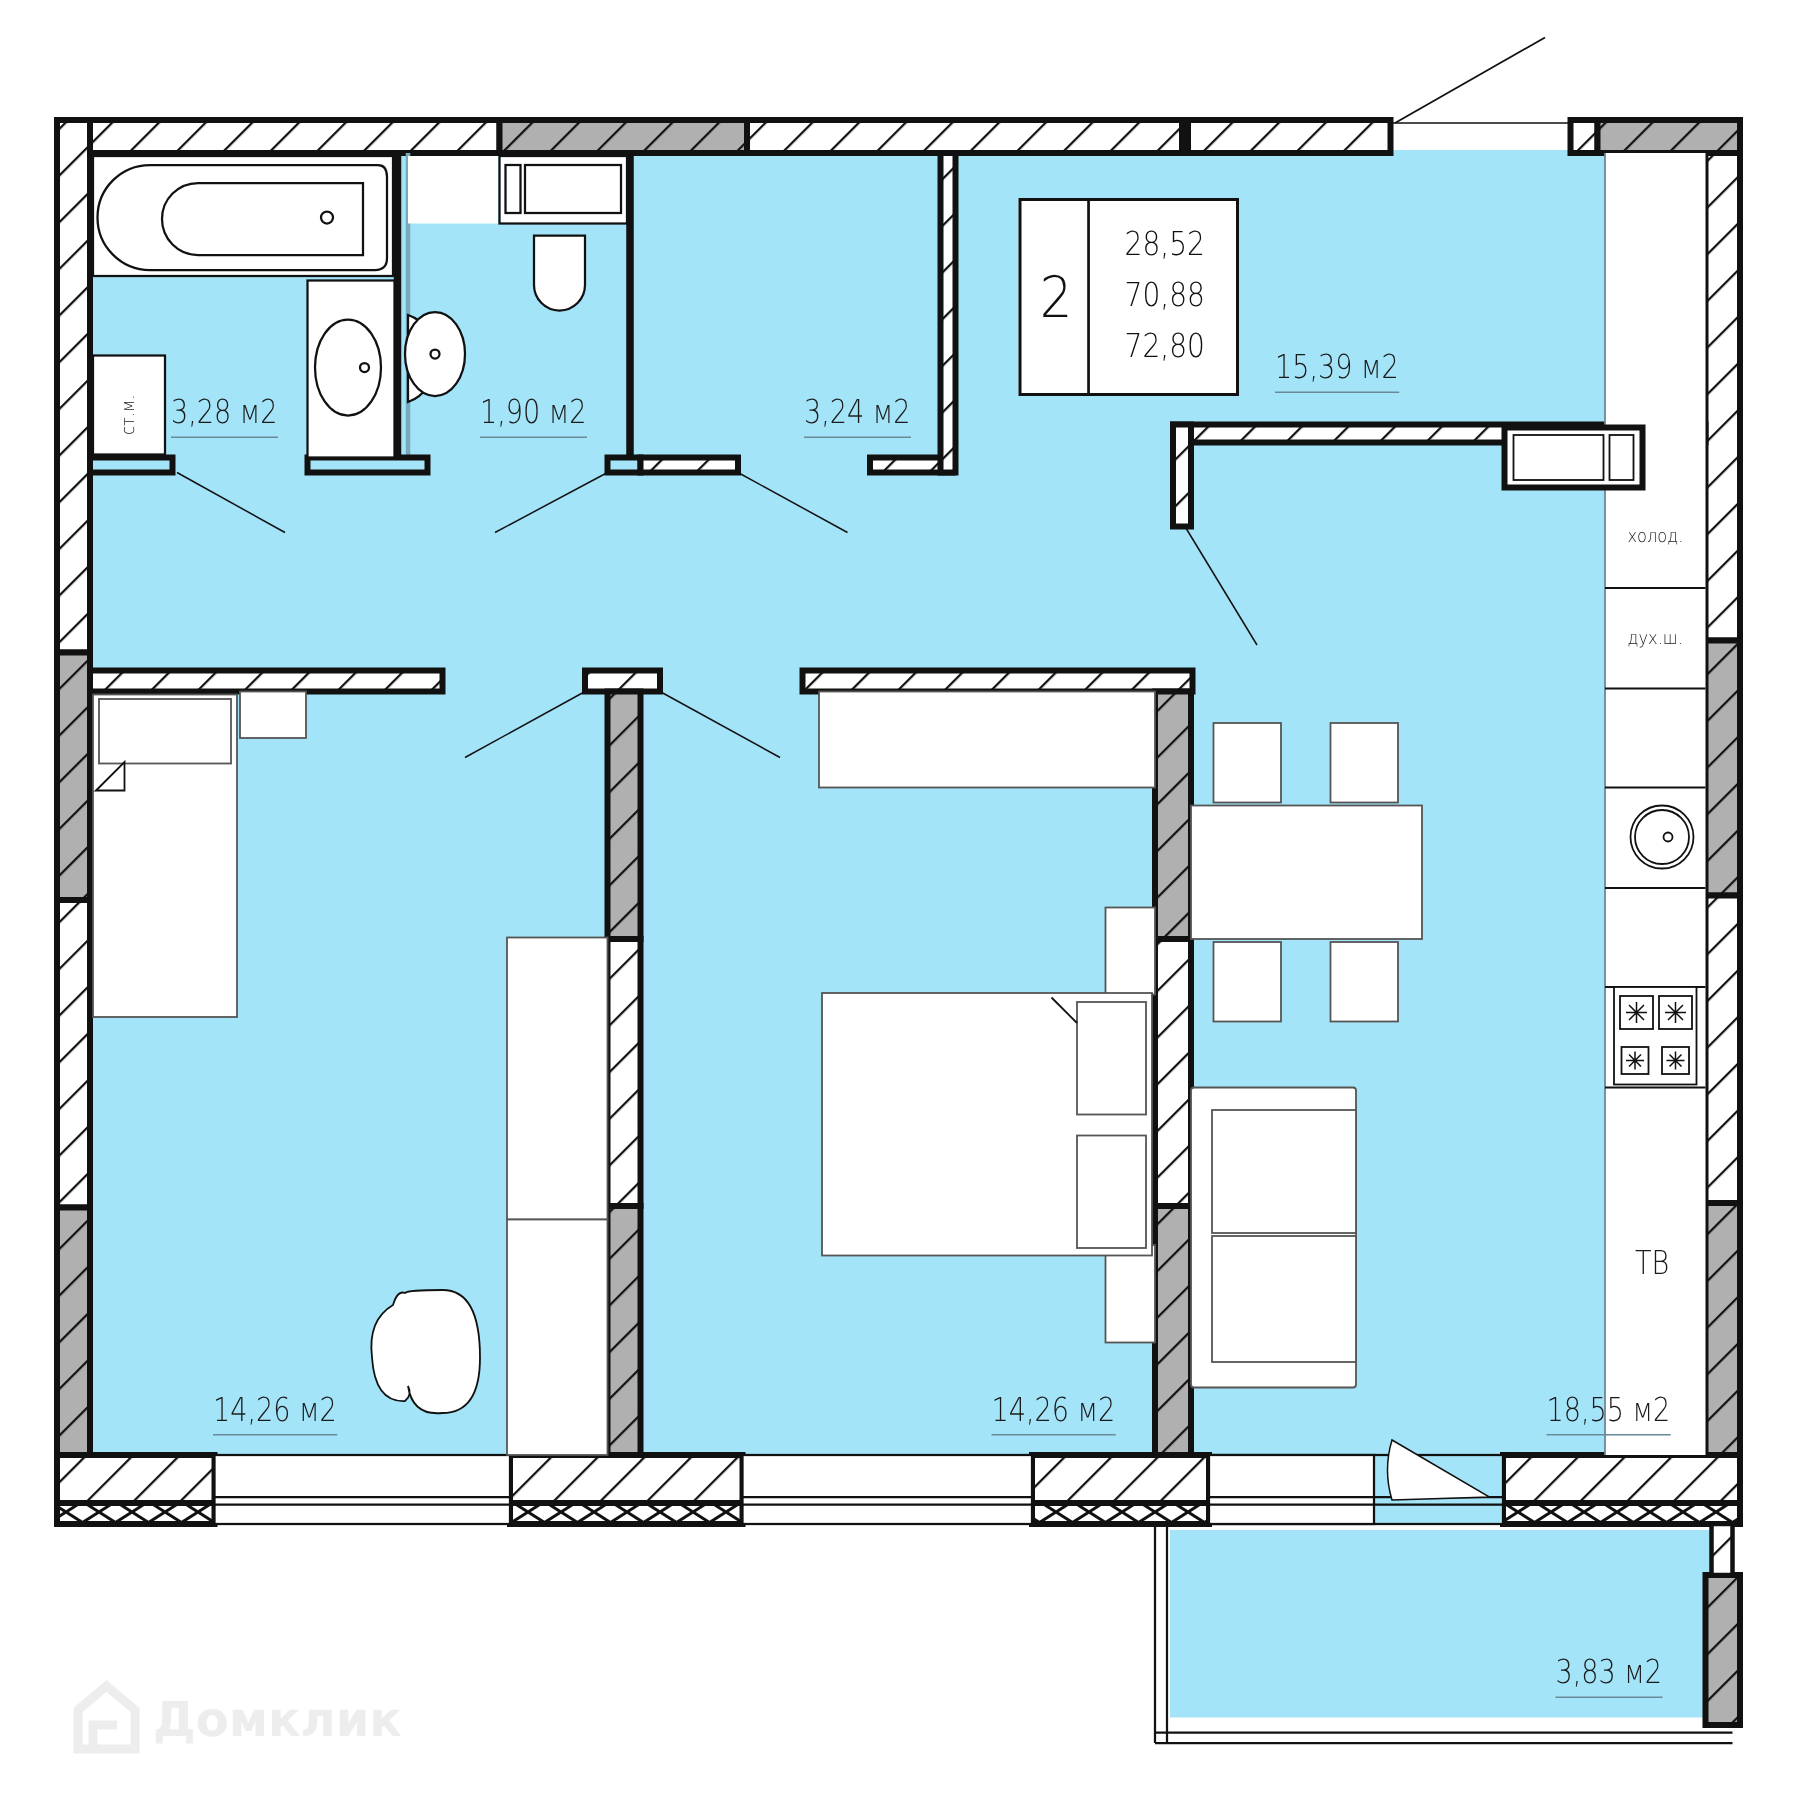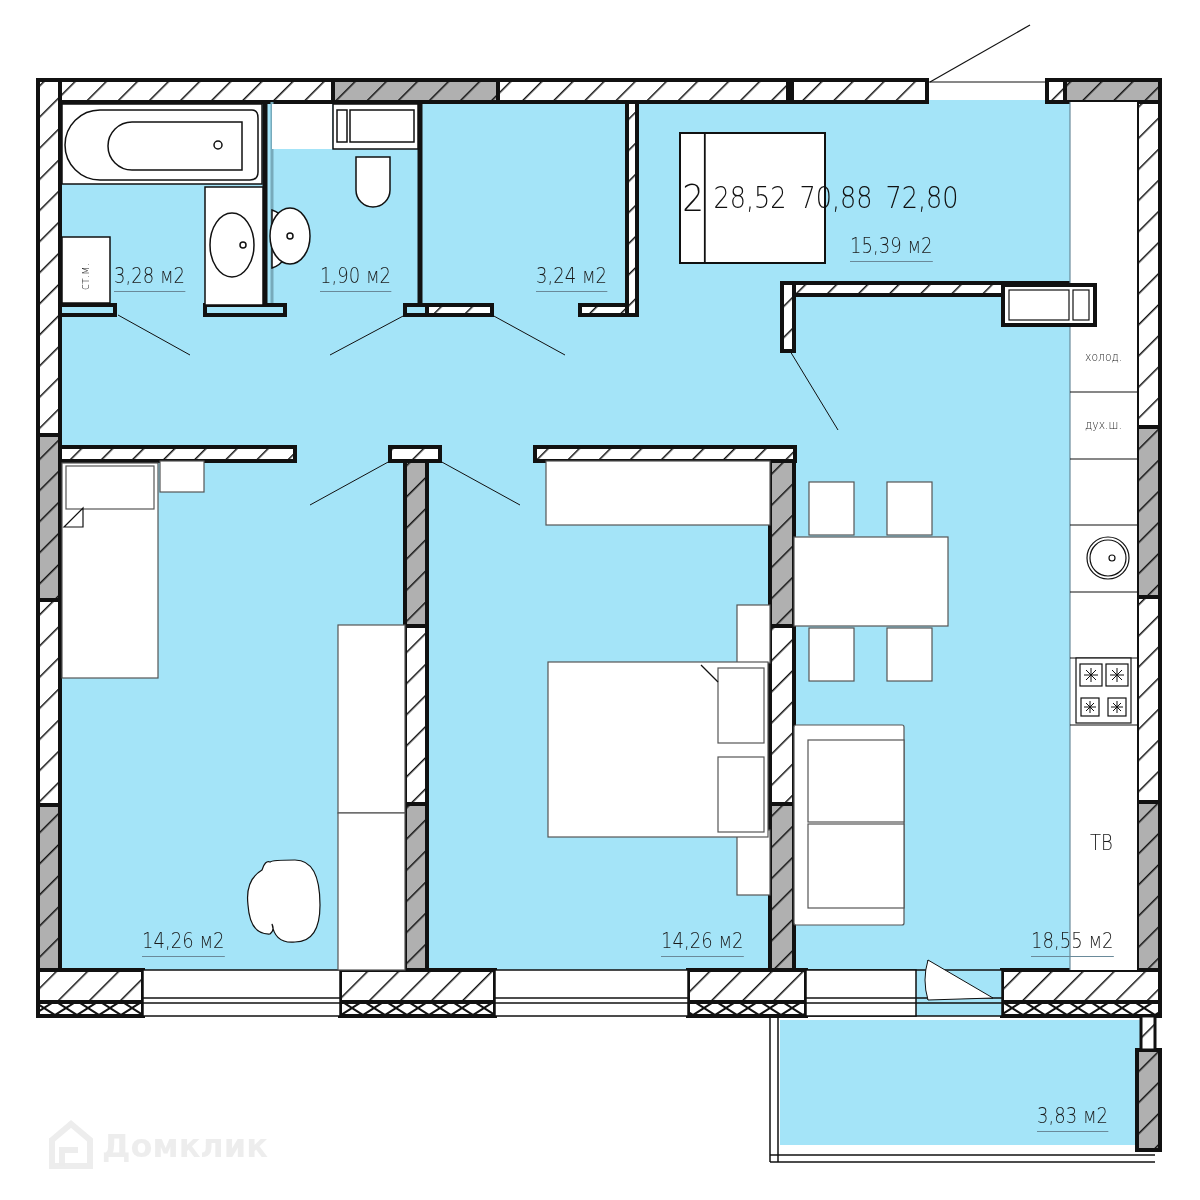--- a/index.html
+++ b/index.html
@@ -4,21 +4,21 @@
 <style>
   html, body { margin: 0; padding: 0; background: #ffffff; }
   body { width: 1200px; height: 1200px; position: relative; overflow: hidden; font-family: "DejaVu Sans", sans-serif; }
   #plan { position: absolute; left: 0; top: 0; width: 1200px; height: 1200px; }
   .lbl { position: absolute; font-family: "DejaVu Sans", sans-serif; font-size: 22px; color: #1a1a1a; letter-spacing: 0px; white-space: nowrap; transform: scaleX(0.82); transform-origin: left top; font-weight: 300; }
   .area-lbl { border-bottom: 1.5px solid #6a8a9a; padding-bottom: 3px; }
   .small { font-size: 12px; transform: scaleX(0.9); }
   .tv { font-size: 22px; }
   .sum-box { position: absolute; left: 679px; top: 132px; width: 147px; height: 132px; background: #fff; border: 2px solid #111; box-sizing: border-box; display: flex; }
   .sum-rooms { width: 46px; border-right: 2px solid #111; display: flex; align-items: center; justify-content: center; font-size: 38px; font-weight: 300; color: #111; transform: scaleX(0.9); }
-  .sum-vals { flex: 1; display: flex; flex-direction: row; justify-content: center; align-items: center; font-size: 30px; line-height: 34px; font-weight: 300; color: #111; }
+  .sum-vals { flex: 1; display: flex; flex-direction: column; justify-content: center; align-items: center; font-size: 22px; line-height: 34px; font-weight: 300; color: #111; }
   .sum-vals span { display: block; transform: scaleX(0.85); }
   .watermark { position: absolute; left: 48px; top: 1120px; display: flex; align-items: center; gap: 8px; color: rgba(235,235,235,0.9); font-size: 32px; font-weight: bold; font-family: "DejaVu Sans", sans-serif; }
   .watermark svg { display: block; }
 </style>
 </head>
 <body>
 
 <svg id="plan" viewBox="0 0 1200 1200" xmlns="http://www.w3.org/2000/svg">
   <defs>
     <pattern id="hatch" patternUnits="userSpaceOnUse" width="22" height="22" patternTransform="rotate(45)">

